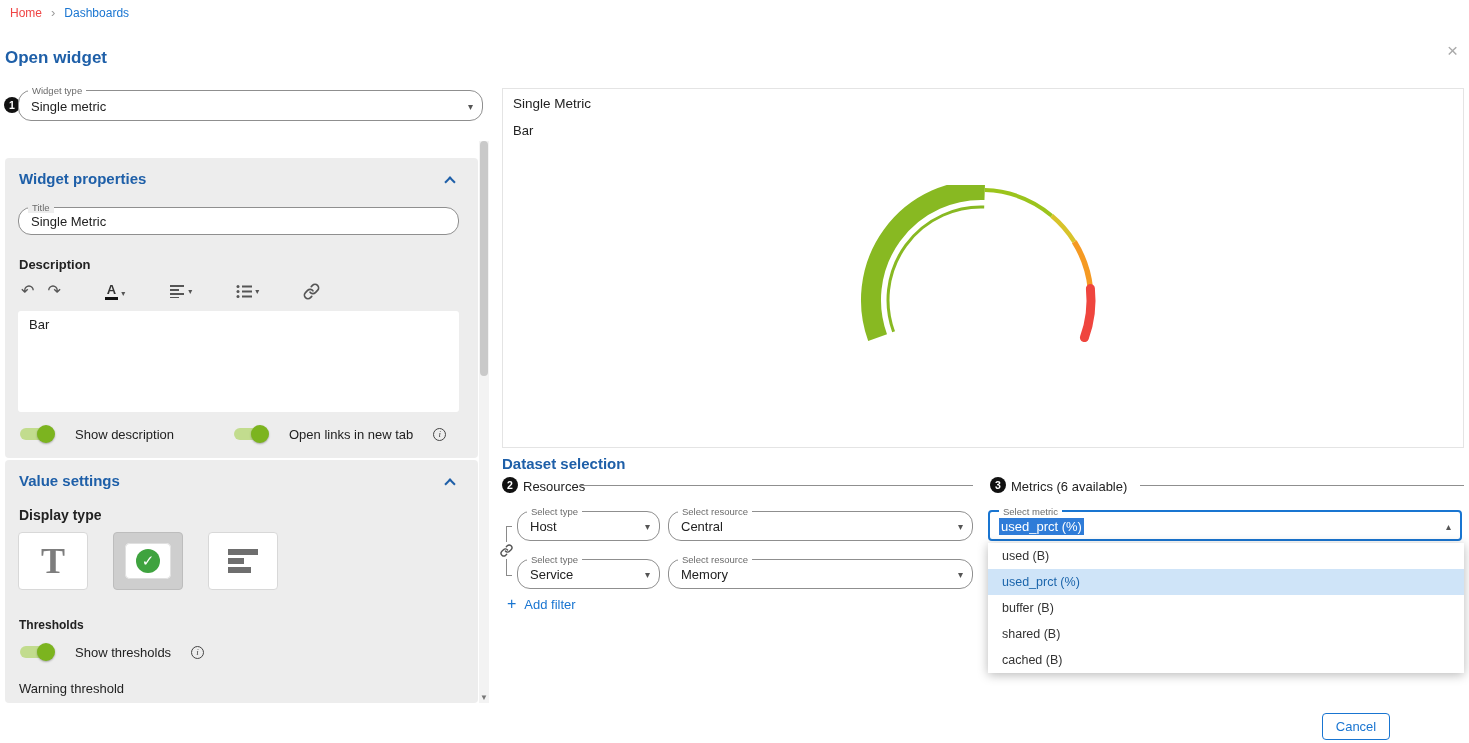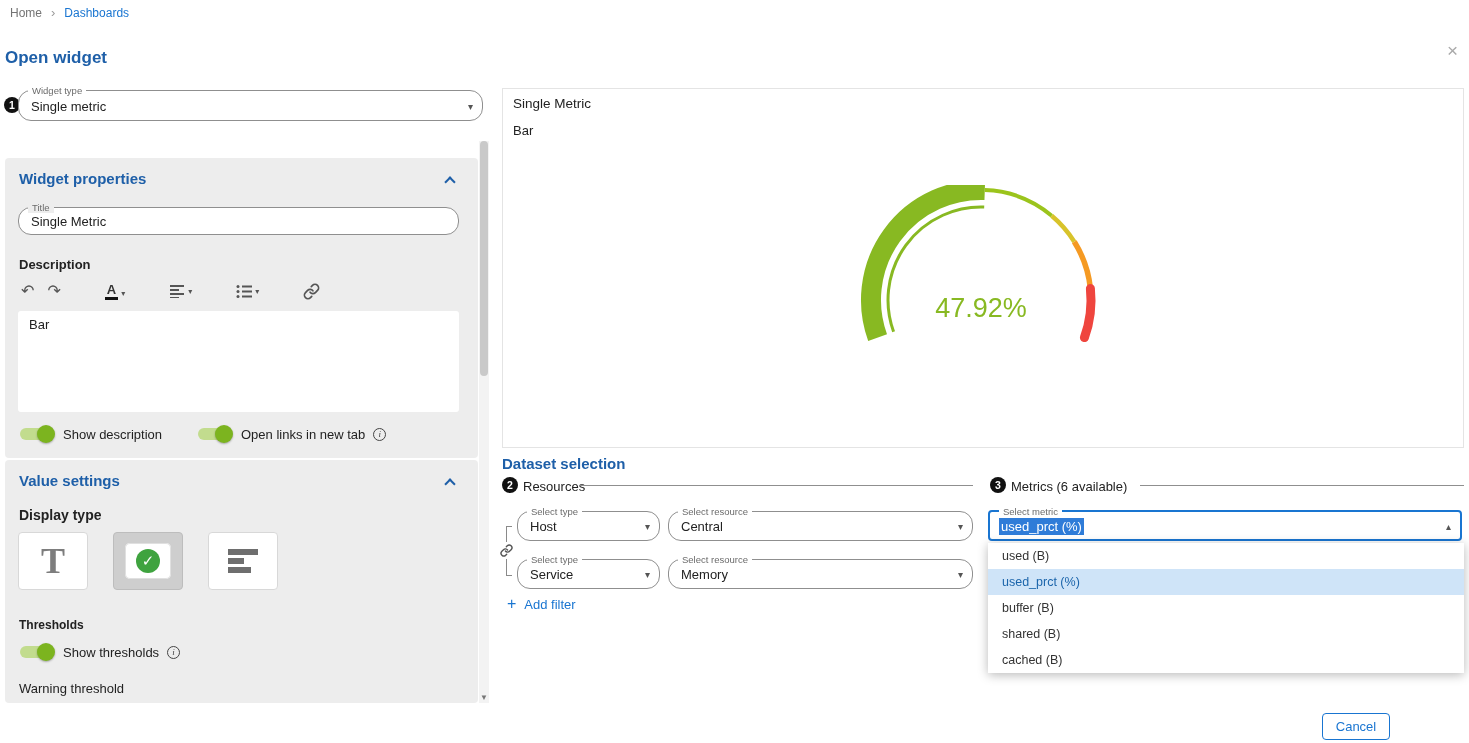--- a/index.html
+++ b/index.html
@@ -3,21 +3,21 @@
 <meta charset="utf-8">
 <style>
   * { box-sizing: border-box; }
   body {
     position: relative; width: 1469px; height: 743px; margin: 0;
     background: #fff; font-family: "Liberation Sans", sans-serif;
     color: #333; overflow: hidden;
   }
   
   .breadcrumb { position: absolute; top: 5px; left: 10px; display: flex; gap: 9px; align-items: center; font-size: 12px; }
-  .bc-home { color: #737373; cursor: pointer; }
+  .bc-home { color: #ef4444; cursor: pointer; }
   .bc-sep { color: #999; font-size: 13px; }
   .bc-current { color: #1975d1; cursor: pointer; }
   
   .page-title { position: absolute; left: 5px; top: 48px; font-size: 17px; font-weight: bold; color: #1e5fa8; }
   .close-x { position: absolute; left: 1447px; top: 41px; font-size: 19px; color: #aaa; cursor: pointer; line-height: 1; }
   
   .step { position: absolute; width: 16px; height: 16px; background: #111; color: #fff; border-radius: 50%;
           font-size: 10.5px; font-weight: bold; display: flex; align-items: center; justify-content: center; }
   #step1 { left: 4px; top: 97px; } #step2 { left: 502px; top: 477px; } #step3 { left: 990px; top: 477px; }
   
@@ -39,21 +39,21 @@
                  font: 13px "Liberation Sans", sans-serif; color: #222; padding: 0 12px; }
   .desc-label { position: absolute; left: 14px; top: 99px; font-size: 13px; font-weight: bold; color: #222; }
   .toolbar { position: absolute; left: 16px; top: 121px; display: flex; align-items: center; gap: 13px; height: 24px; }
   .tb-btn { display: flex; align-items: flex-end; gap: 3px; cursor: pointer; }
   .tb-glyph { font-size: 16px; color: #555; line-height: 16px; }
   .tb-caret { font-size: 8px; color: #555; line-height: 12px; }
   .tb-a { font-size: 13px; font-weight: bold; color: #333; border-bottom: 3px solid #111; line-height: 14px; padding: 0 2px; }
   .tb-svg { display: block; }
   .desc-area { position: absolute; left: 13px; top: 153px; width: 441px; height: 101px; background: #fff; border-radius: 3px;
                font-size: 13px; color: #222; padding: 6px 11px; cursor: text; }
-  .toggle-row { position: absolute; display: flex; align-items: center; gap: 8px; }
+  .toggle-row { position: absolute; display: flex; align-items: center; gap: 20px; }
   #toggles1 { left: 13px; top: 267px; }
   #toggles2 { left: 13px; top: 183px; }
   .switch { position: relative; width: 37px; height: 18px; cursor: pointer; flex: none; }
   .switch .track { position: absolute; left: 2px; top: 3px; width: 33px; height: 12px; border-radius: 6px; background: #c2dc8e; }
   .switch .thumb { position: absolute; right: 0; top: 0; width: 18px; height: 18px; border-radius: 50%; background: #7cb41f; box-shadow: 0 1px 2px rgba(0,0,0,.3); }
   .toggle-label { font-size: 13px; color: #222; }
   .gap18 { width: 18px; flex: none; }
   .info-icon { width: 13px; height: 13px; border: 1.4px solid #444; border-radius: 50%; display: inline-flex; align-items: center;
                justify-content: center; font-size: 9px; color: #444; font-family: "Liberation Serif", serif; font-style: italic; flex: none; cursor: pointer; }
   
@@ -262,21 +262,20 @@
     <path d="M 72.6 146.8 A 93 93 0 0 1 163.2 22.1" fill="none" stroke="#88b922" stroke-width="3"></path>
 
     <path d="M 56.6 152.6 A 110 110 0 0 1 163.8 5.1" fill="none" stroke="#88b922" stroke-width="20"></path>
 
     <path d="M 163.8 5.1 A 110 110 0 0 1 230.7 30.7" fill="none" stroke="#9bc41c" stroke-width="4"></path>
     <path d="M 230.7 30.7 A 110 110 0 0 1 253.3 56.7" fill="none" stroke="#d8c32b" stroke-width="4.5"></path>
     <path d="M 253.3 56.7 A 110 110 0 0 1 269.4 103.5" fill="none" stroke="#f59a23" stroke-width="5.5"></path>
 
     <path d="M 269.4 103.5 A 110 110 0 0 1 263.4 152.6" fill="none" stroke="#ef453e" stroke-width="9" stroke-linecap="round"></path>
   </svg>
-  <div class="gauge-value">47.92%</div>
 </div>
 
 <div class="dataset-title">Dataset selection</div>
 
 <div class="step" id="step2">2</div>
 <div class="section-label" id="resources-label">Resources</div>
 <div class="divider" id="res-divider"></div>
 
 <div class="link-bracket"></div>
 <div class="link-icon">

